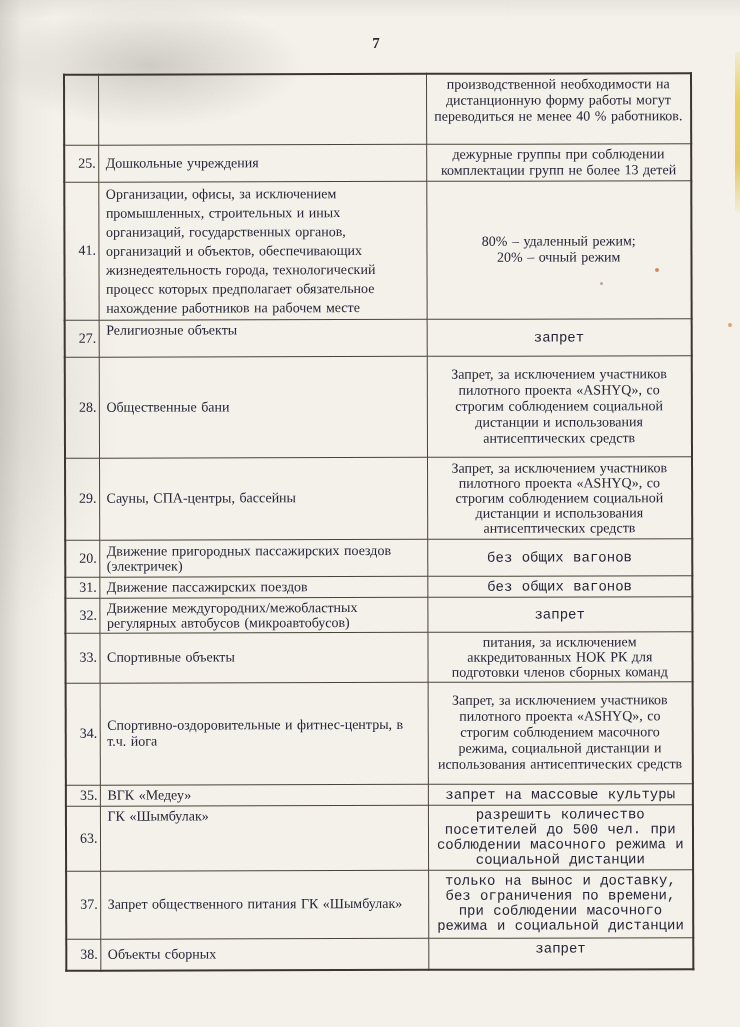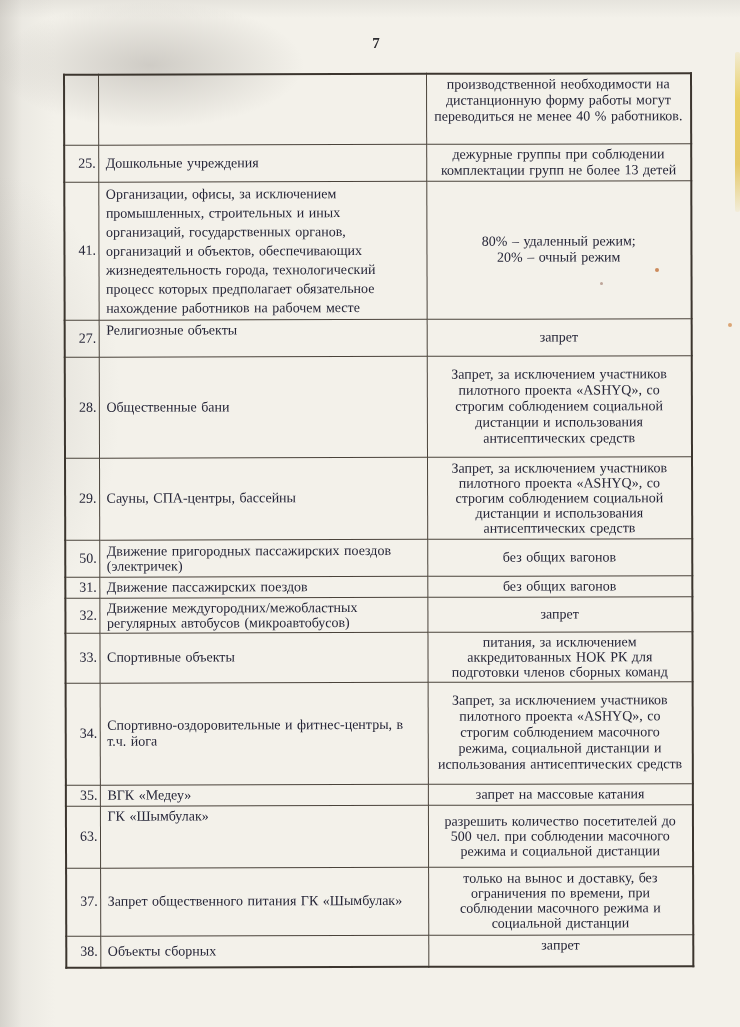--- a/index.html
+++ b/index.html
@@ -60,21 +60,21 @@
     vertical-align: middle;
     overflow: hidden;
     word-spacing: 1px;
   }
   td.num { text-align: right; padding: 2px 2px; }
   td.obj { text-align: left; }
   td.res { text-align: center; }
 
   .j  { text-align: justify; }
   .l  { text-align: left; }
-  .c  { text-align: center; }
+  .c  { text-align: center; font-family: Liberation Mono, monospace; }
   .vt { vertical-align: top; }
   .tight   { line-height: 19px; }
   .tight15 { line-height: 15px; }
   .preline { white-space: pre-line; }
 
   tr.r24 { height: 70px; }
   tr.r25 { height: 35px; }
   tr.r26 { height: 117px; }
   tr.r27 { height: 37px; }
   tr.r28 { height: 101px; }
@@ -133,21 +133,21 @@
         <td class="num">28.</td>
         <td class="obj">Общественные бани</td>
         <td class="res j">Запрет, за исключением участников пилотного проекта «ASHYQ», со строгим соблюдением социальной дистанции и использования антисептических средств</td>
       </tr>
       <tr class="r29">
         <td class="num">29.</td>
         <td class="obj">Сауны, СПА-центры, бассейны</td>
         <td class="res j tight15">Запрет, за исключением участников пилотного проекта «ASHYQ», со строгим соблюдением социальной дистанции и использования антисептических средств</td>
       </tr>
       <tr class="r30">
-        <td class="num">50.</td>
+        <td class="num">20.</td>
         <td class="obj j tight15">Движение пригородных пассажирских поездов (электричек)</td>
         <td class="res c">без общих вагонов</td>
       </tr>
       <tr class="r31">
         <td class="num">31.</td>
         <td class="obj">Движение пассажирских поездов</td>
         <td class="res c">без общих вагонов</td>
       </tr>
       <tr class="r32">
         <td class="num">32.</td>
@@ -160,21 +160,21 @@
         <td class="res j tight15">питания, за исключением аккредитованных НОК РК для подготовки членов сборных команд</td>
       </tr>
       <tr class="r34">
         <td class="num">34.</td>
         <td class="obj j">Спортивно-оздоровительные и фитнес-центры, в т.ч. йога</td>
         <td class="res j">Запрет, за исключением участников пилотного проекта «ASHYQ», со строгим соблюдением масочного режима, социальной дистанции и использования антисептических средств</td>
       </tr>
       <tr class="r35">
         <td class="num">35.</td>
         <td class="obj">ВГК «Медеу»</td>
-        <td class="res c">запрет на массовые катания</td>
+        <td class="res c">запрет на массовые культуры</td>
       </tr>
       <tr class="r36">
         <td class="num">63.</td>
         <td class="obj vt">ГК «Шымбулак»</td>
         <td class="res c tight15">разрешить количество посетителей до 500 чел. при соблюдении масочного режима и социальной дистанции</td>
       </tr>
       <tr class="r37">
         <td class="num">37.</td>
         <td class="obj j">Запрет общественного питания ГК «Шымбулак»</td>
         <td class="res c tight15">только на вынос и доставку, без ограничения по времени, при соблюдении масочного режима и социальной дистанции</td>

